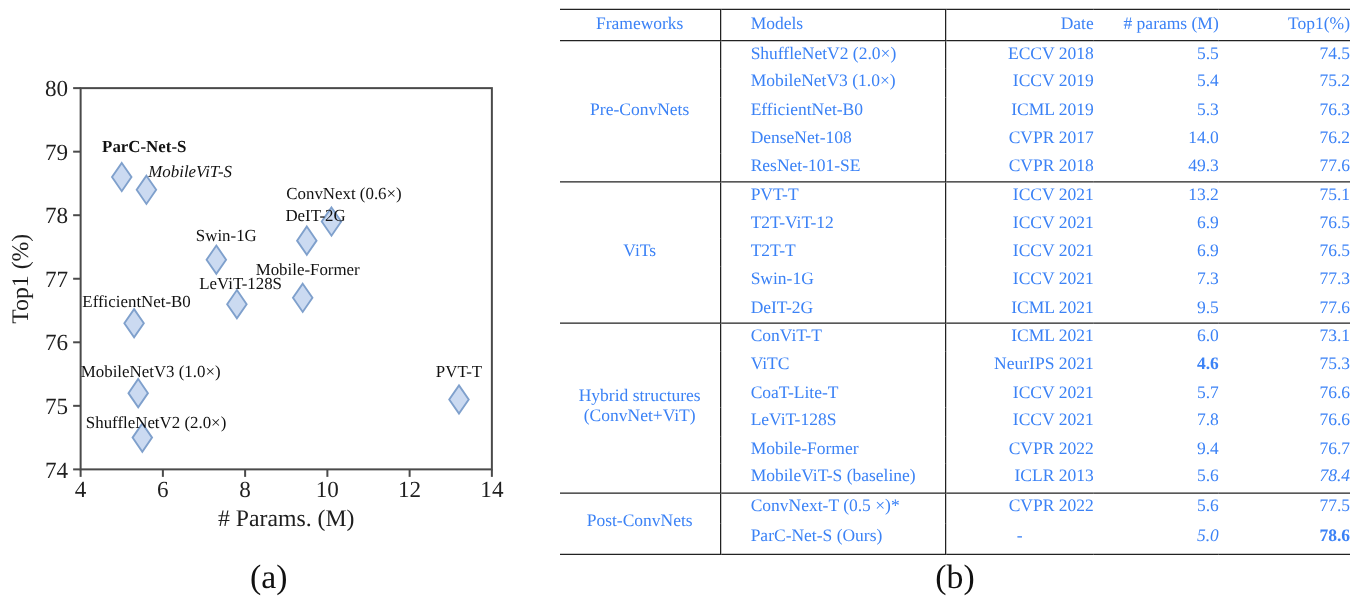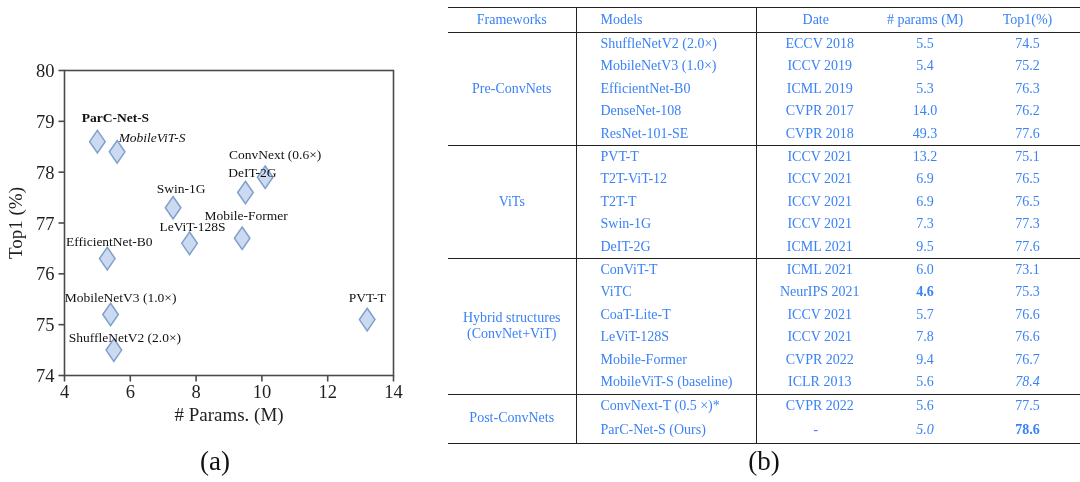--- a/index.html
+++ b/index.html
@@ -23,23 +23,23 @@
   thead{border-bottom:1.8px solid #222;}
   thead tr{height:25px;}
   tbody tr{height:22.6px;}
   tbody{border-top:1.8px solid #222;}
   tbody.last-group tr{height:24.5px;}
   th{font-weight:normal;}
   .col-fw{width:128px;}.col-model{width:180px;}.col-date{width:119px;}
   .col-params{width:100px;}.col-top1{width:105px;}
   .fw{text-align:center;border-right:1.5px solid #222;white-space:pre-line;line-height:1.18;}
   .model{text-align:left;padding-left:24px;border-right:1.5px solid #222;}
-  .date{text-align:center;padding-left:8px;}
+  .date{text-align:right;padding-left:8px;}
   .date.center-dash{text-align:center;padding-left:0;}
-  th.c, .params, .top1{text-align:center;}
+  th.c, .params, .top1{text-align:right;}
   .b{font-weight:bold;}
   .i{font-style:italic;}
 
   .caption{position:absolute;top:446px;font-size:27px;text-align:center;color:#111;}
   .caption-a{left:0;width:430px;}
   .caption-b{left:448px;width:632px;}
 </style>
 </head>
 <body>
 

